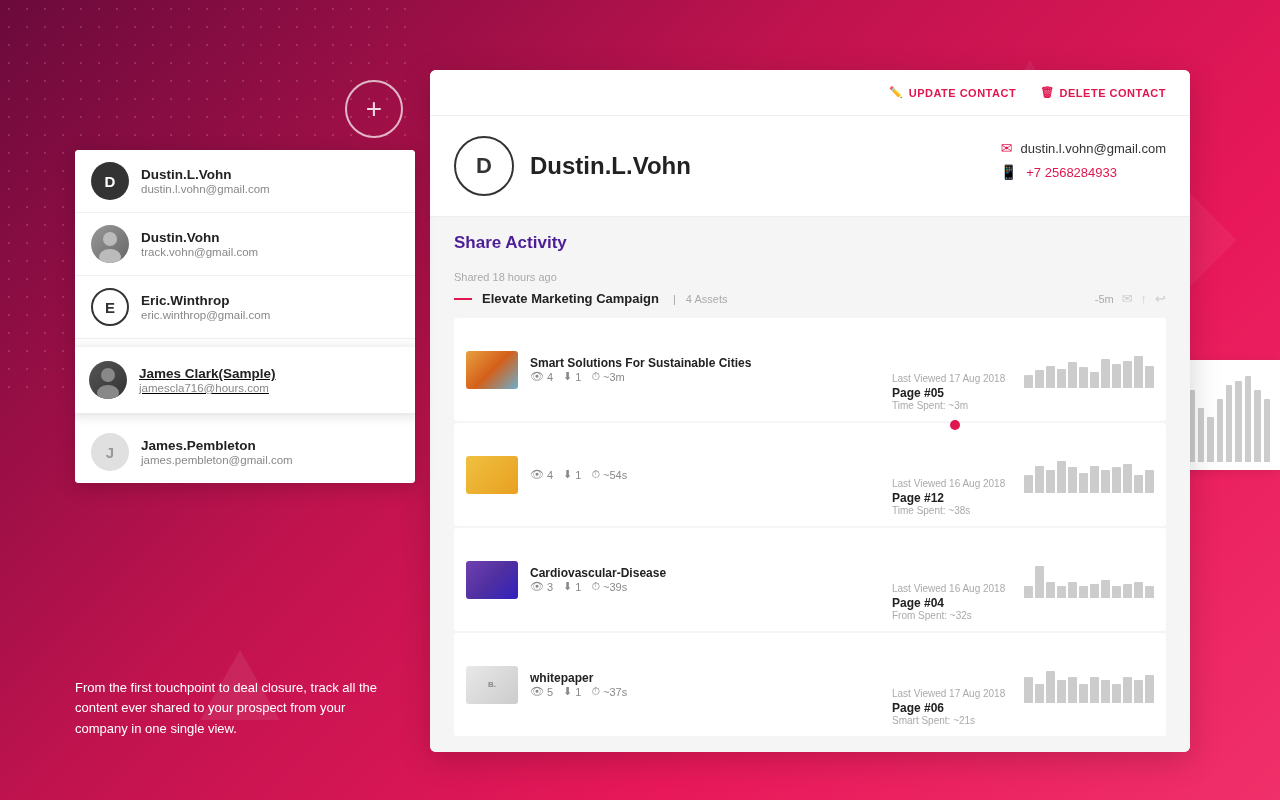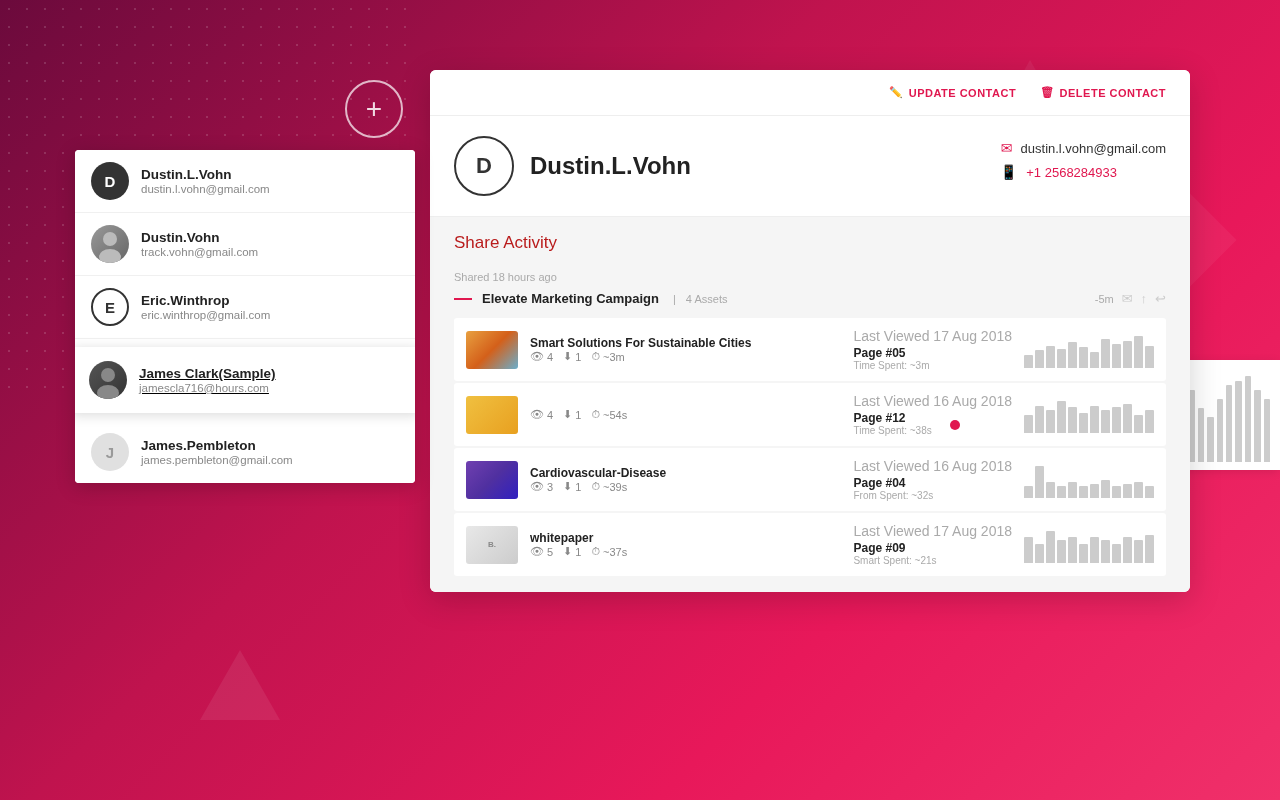--- a/index.html
+++ b/index.html
@@ -217,22 +217,22 @@
     .contact-detail-item .icon-phone { color: #333; }
 
     
     .share-activity {
       background: #f5f5f5;
       padding: 16px 24px;
     }
 
     .share-activity-title {
       font-size: 17px;
-      font-weight: 400;
-      color: #b91c1c;
+      font-weight: 700;
+      color: #4c1d95;
       margin-bottom: 14px;
     }
     .share-time {
       font-size: 11px;
       color: #aaa;
     }
     .share-campaign-row {
       display: flex;
       align-items: center;
       gap: 10px;
@@ -314,23 +314,24 @@
     .page-label {
       font-size: 12px;
       font-weight: 600;
       color: #222;
     }
     .page-sub {
       font-size: 10px;
       color: #aaa;
     }
     .last-viewed {
-      font-size: 14px;
+      font-size: 10px;
       color: #aaa;
       margin-bottom: 2px;
+      margin-top: 45px;
     }
 
     .chart-mini {
       width: 130px;
       height: 36px;
       display: flex;
       align-items: flex-end;
       gap: 2px;
       flex-shrink: 0;
     }
@@ -474,20 +475,21 @@
     <div class="avatar avatar-light">J</div>
     <div class="contact-info">
       <div class="name">James.Pembleton</div>
       <div class="email">james.pembleton@gmail.com</div>
     </div>
   </div>
     </div>
 </div>
 
 <div class="prospect-section">
+  <p class="prospect-desc">From the first touchpoint to deal closure, track all the content ever shared to your prospect from your company in one single view.</p>
 </div>
 
 <div class="detail-panel">
 
   <div class="detail-header">
     <div class="btn-update">
       <span style="font-size:11px;">✏️</span>
       <span>UPDATE CONTACT</span>
     </div>
     <div class="btn-delete">
@@ -505,21 +507,21 @@
         <span style="font-size:24px;font-weight:600;color:#222;">Dustin.L.Vohn</span>
       </div>
     </div>
     <div class="profile-right">
       <div class="contact-detail-item">
         <span class="icon-mail" style="color:#e0174f; font-size:14px;">✉</span>
         <span style="font-size:13px;color:#333;">dustin.l.vohn@gmail.com</span>
       </div>
       <div class="contact-detail-item">
         <span class="icon-phone" style="font-size:14px;">📱</span>
-        <span style="font-size:13px;color:#e0174f;">+1 2568284933</span>
+        <span style="font-size:13px;color:#e0174f;">+7 2568284933</span>
       </div>
     </div>
   </div>
 
   <div class="share-activity">
     <div class="share-activity-title">Share Activity</div>
 
     <div style="margin-bottom:6px;">
       <span class="share-time">Shared 18 hours ago</span>
     </div>
@@ -658,21 +660,21 @@
         <span class="stat-item">
           <span style="font-size:11px;">⬇</span> 1
         </span>
         <span class="stat-item">
           <span style="font-size:11px;">⏱</span> ~37s
         </span>
       </div>
     </div>
     <div class="content-page-info">
       <div class="last-viewed">Last Viewed 17 Aug 2018</div>
-      <div class="page-label">Page #09</div>
+      <div class="page-label">Page #06</div>
       <div class="page-sub">Smart Spent: ~21s</div>
     </div>
     <div class="chart-mini">
             <div class="chart-bar" style="height:26px;"></div>
             <div class="chart-bar" style="height:19px;"></div>
             <div class="chart-bar" style="height:32px;"></div>
             <div class="chart-bar" style="height:23px;"></div>
             <div class="chart-bar" style="height:26px;"></div>
             <div class="chart-bar" style="height:19px;"></div>
             <div class="chart-bar" style="height:26px;"></div>

